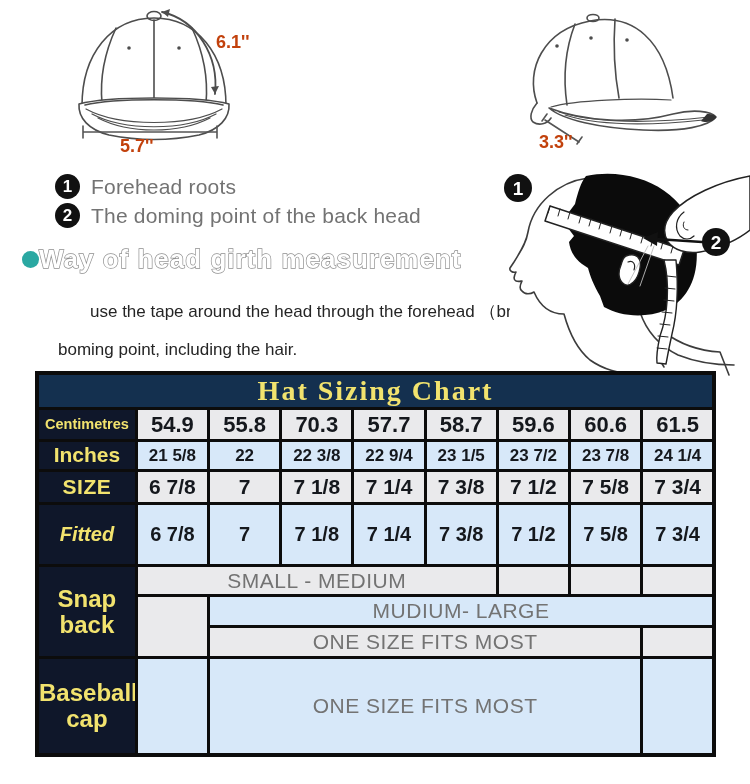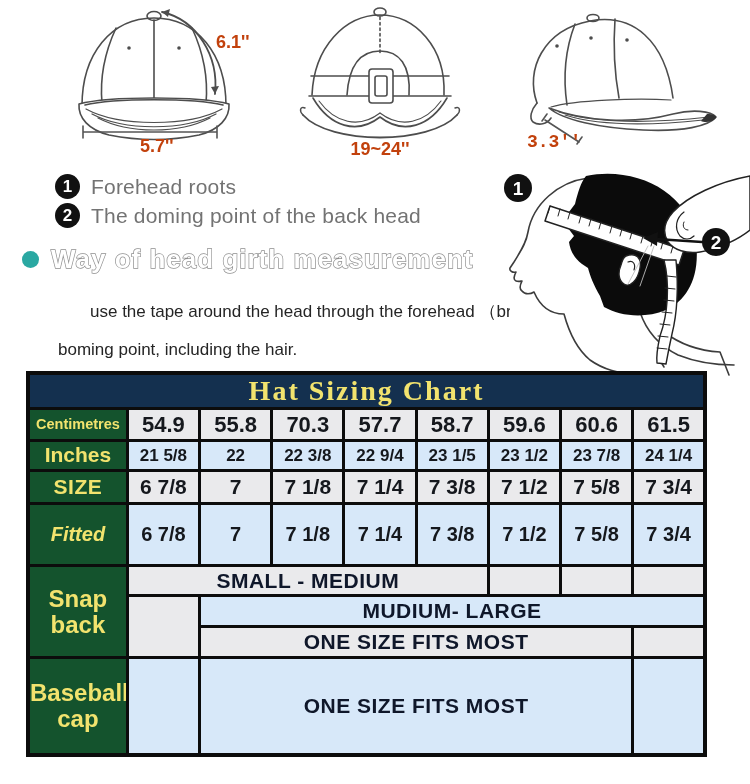--- a/index.html
+++ b/index.html
@@ -7,52 +7,52 @@
         font-family:"Liberation Sans",sans-serif;color:#1c1c1c;}
   .fig{position:absolute;}
   .fig svg{display:block;}
   .dim-label{position:absolute;font-weight:bold;font-size:18px;color:#c2410c;white-space:nowrap;}
   
   .legend-item{position:absolute;display:flex;align-items:center;gap:11px;}
   .num-badge{width:25px;height:25px;border-radius:50%;background:#111;color:#fff;
              display:flex;align-items:center;justify-content:center;
              font-size:17px;font-weight:bold;flex:0 0 auto;}
   .legend-text{font-size:21px;color:#737373;letter-spacing:.2px;}
-  .girth-row{position:absolute;display:flex;align-items:center;gap:12px;}
+  .girth-row{position:absolute;display:flex;align-items:center;gap:0;}
   .teal-dot{width:17px;height:17px;border-radius:50%;background:#2aa8a2;flex:0 0 auto;}
   .girth-heading{font-size:26px;font-weight:bold;color:#ffffff;letter-spacing:1px;
                  -webkit-text-stroke:1.4px #8f8f8f;paint-order:stroke fill;}
   .desc{position:absolute;left:58px;top:293px;width:452px;overflow:hidden;
         font-size:17px;color:#252525;}
   .desc .ln{white-space:nowrap;line-height:38px;}
   .desc .ln.first{text-indent:32px;}
   
-  table.size-chart{position:absolute;left:26px;top:371px;width:681px;
+  table.size-chart{position:absolute;left:35px;top:371px;width:681px;
                    border-collapse:collapse;table-layout:fixed;
                    border:4px solid #0c0c0c;}
   table.size-chart td{border:3px solid #0c0c0c;text-align:center;vertical-align:middle;
                       padding:0;overflow:hidden;}
-  td.navy{background:#14532d;}
+  td.navy{background:#0f172a;}
   td.gray{background:#eaeaec;}
   td.blue{background:#d7e8f9;}
   td.title-cell{background:#14304f;color:#f2e36e;
                 font-family:"Liberation Serif",serif;font-weight:bold;font-size:28px;
                 letter-spacing:2px;}
   td.lab{color:#f2e36e;font-weight:bold;line-height:1.08;}
   td.lab.cm{font-size:14.5px;}
   td.lab.inch{font-size:21px;}
   td.lab.sz{font-size:21px;letter-spacing:.5px;}
   td.lab.fit{font-size:20px;font-style:italic;}
   td.lab.snap,td.lab.base{font-size:24px;}
   td.val{font-weight:bold;color:#15181d;}
   tr.r-cm td.val{font-size:22px;}
   tr.r-in td.val{font-size:17px;}
   tr.r-sz td.val{font-size:21px;}
   tr.r-ft td.val{font-size:20px;}
-  td.spanval{font-weight:bold;color:#0f172a;font-size:21px;letter-spacing:.5px;}
+  td.spanval{font-weight:normal;color:#737373;font-size:21px;letter-spacing:.5px;}
   tr.r-title{height:34px;} tr.r-cm{height:32px;} tr.r-in{height:30px;}
   tr.r-sz{height:33px;margin-top:16px;} tr.r-ft{height:62px;}
   tr.r-s1{height:30px;} tr.r-s2{height:31px;} tr.r-s3{height:31px;}
   tr.r-bb{height:97px;}
 </style>
 </head>
 <body>
 
 <div class="page">
 
@@ -69,61 +69,43 @@
       <path d="M 21,99 C 50,92 130,92 159,99"></path>
       <path d="M 22,103 C 55,121 125,121 158,103" stroke-width="1.2"></path>
       <path d="M 28,108 C 60,125 120,125 152,108" stroke-width="1.2"></path>
       <path d="M 34,112 C 65,128 115,128 146,112" stroke-width="1.2"></path>
       <path d="M 98,6 C 133,14 155,50 151,88" stroke-width="1.8"></path>
       <path d="M 98,6 l 8,-3 l -2,8 z" fill="#4d4d4d" stroke="none"></path>
       <path d="M 151,88 l -4,-7 l 8,-1 z" fill="#4d4d4d" stroke="none"></path>
       <path d="M 19,126 L 153,126 M 19,120 L 19,132 M 153,120 L 153,132" stroke="#555"></path>
     </svg>
     <span class="dim-label" style="left:152px;top:26px;">6.1''</span>
-    <span class="dim-label" style="left:76px;top:130px;">5.7''</span>
-  </div>
-
-  <div class="fig" style="left:295px;top:3px;width:170px;height:162px;">
-    <svg width="170" height="162" viewBox="0 0 170 162" fill="none" stroke="#4d4d4d" stroke-width="1.6" stroke-linecap="round" stroke-linejoin="round">
-      <ellipse cx="85" cy="9" rx="6" ry="4" fill="#fff"></ellipse>
-      <path d="M 17,92 C 19,44 50,12 85,12 C 120,12 151,44 149,92"></path>
-      <path d="M 85,14 L 85,52" stroke-dasharray="2.5,3"></path>
-      <path d="M 52,92 C 54,62 66,48 85,48 C 104,48 116,62 114,92"></path>
-      <path d="M 16,73 L 154,73 M 14,93 L 156,93"></path>
-      <rect x="74" y="66" width="24" height="34" rx="3" fill="#fff"></rect>
-      <rect x="80" y="73" width="12" height="20" rx="2"></rect>
-      <path d="M 18,95 C 35,124 62,132 85,114 C 108,132 135,124 152,95"></path>
-      <path d="M 24,98 C 40,120 64,126 85,110" stroke-width="1.1"></path>
-      <path d="M 146,98 C 130,120 106,126 85,110" stroke-width="1.1"></path>
-      <path d="M 8,112 C 35,142 135,142 162,112" stroke-width="1.8"></path>
-      <path d="M 8,112 C 4,108 5,103 10,105" stroke-width="1.4"></path>
-      <path d="M 162,112 C 166,108 165,103 160,105" stroke-width="1.4"></path>
-    </svg>
-    <span class="dim-label" style="left:50px;top:136px;width:70px;text-align:center;">19~24''</span>
-  </div>
+    <span class="dim-label" style="left:56px;top:130px;">5.7''</span>
+  </div>
+
 
   <div class="fig" style="left:515px;top:8px;width:215px;height:150px;">
     <svg width="215" height="150" viewBox="0 0 215 150" fill="none" stroke="#4d4d4d" stroke-width="1.6" stroke-linecap="round" stroke-linejoin="round">
       <ellipse cx="78" cy="10" rx="6" ry="3.5" fill="#fff"></ellipse>
       <path d="M 22,95 C 10,62 28,22 75,13 C 118,5 150,32 158,90"></path>
       <path d="M 60,16 C 50,42 48,70 52,97"></path>
       <path d="M 100,11 C 98,40 100,68 104,90"></path>
       <circle cx="42" cy="38" r="1.8" fill="#4d4d4d" stroke="none"></circle>
       <circle cx="76" cy="30" r="1.8" fill="#4d4d4d" stroke="none"></circle>
       <circle cx="112" cy="32" r="1.8" fill="#4d4d4d" stroke="none"></circle>
       <path d="M 22,95 C 16,102 14,110 18,114 C 24,118 32,116 36,110"></path>
       <path d="M 34,100 C 70,114 120,116 158,106 C 178,101 196,103 201,109 C 194,118 168,124 128,122 C 84,120 48,112 34,100 Z" fill="#fff"></path>
       <path d="M 36,99 C 60,92 120,90 156,92" stroke-width="1.2"></path>
       <path d="M 44,104 C 80,115 130,116 194,109" stroke-width="1.1"></path>
       <path d="M 50,107 C 85,118 132,118 188,112" stroke-width="1.1"></path>
       <path d="M 192,106 C 198,106 202,108 201,110 C 198,114 190,115 186,113 Z" fill="#333" stroke="none"></path>
       <path d="M 30,112 L 64,134" stroke="#555"></path>
       <path d="M 32,106 L 27,113 M 67,129 L 62,136" stroke="#555"></path>
     </svg>
-    <span class="dim-label" style="left:12px;top:124px;font-family:Liberation Mono, monospace;">3.3''</span>
+    <span class="dim-label" style="left:24px;top:124px;">3.3''</span>
   </div>
 
   <div class="legend-item" style="left:55px;top:174px;">
     <span class="num-badge">1</span>
     <span class="legend-text">Forehead roots</span>
   </div>
   <div class="legend-item" style="left:55px;top:203px;">
     <span class="num-badge">2</span>
     <span class="legend-text">The doming point of the back head</span>
   </div>
@@ -192,21 +174,21 @@
         <td class="gray val">60.6</td>
         <td class="gray val">61.5</td>
       </tr>
       <tr class="r-in">
         <td class="navy lab inch">Inches</td>
         <td class="blue val">21 5/8</td>
         <td class="blue val">22</td>
         <td class="blue val">22 3/8</td>
         <td class="blue val">22 9/4</td>
         <td class="blue val">23 1/5</td>
-        <td class="blue val">23 1/2</td>
+        <td class="blue val">23 7/2</td>
         <td class="blue val">23 7/8</td>
         <td class="blue val">24 1/4</td>
       </tr>
       <tr class="r-sz">
         <td class="navy lab sz">SIZE</td>
         <td class="gray val">6 7/8</td>
         <td class="gray val">7</td>
         <td class="gray val">7 1/8</td>
         <td class="gray val">7 1/4</td>
         <td class="gray val">7 3/8</td>

